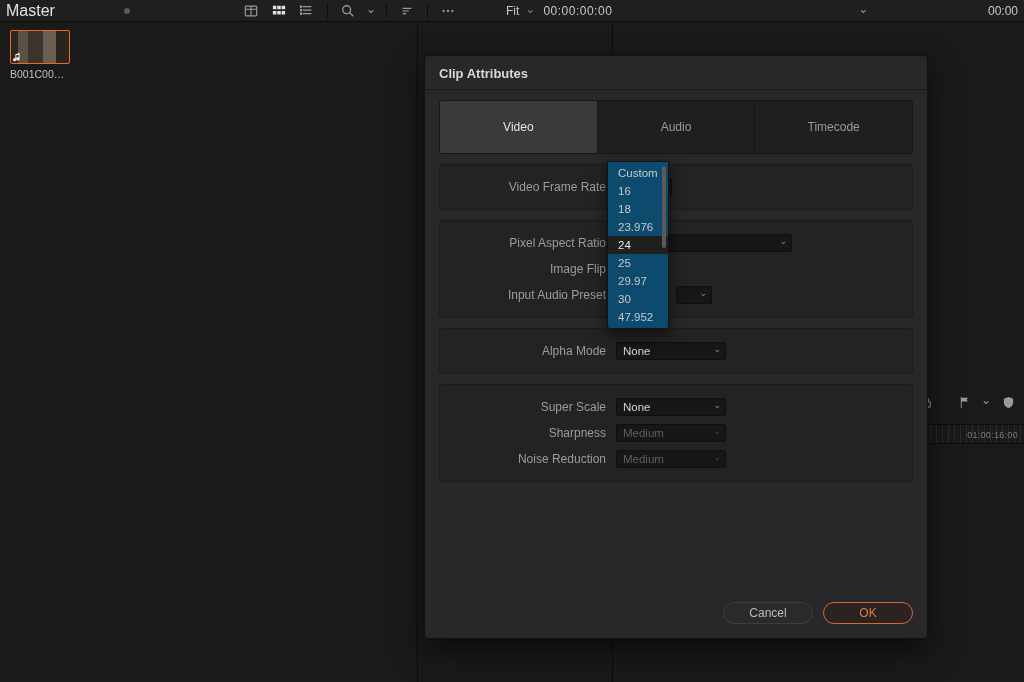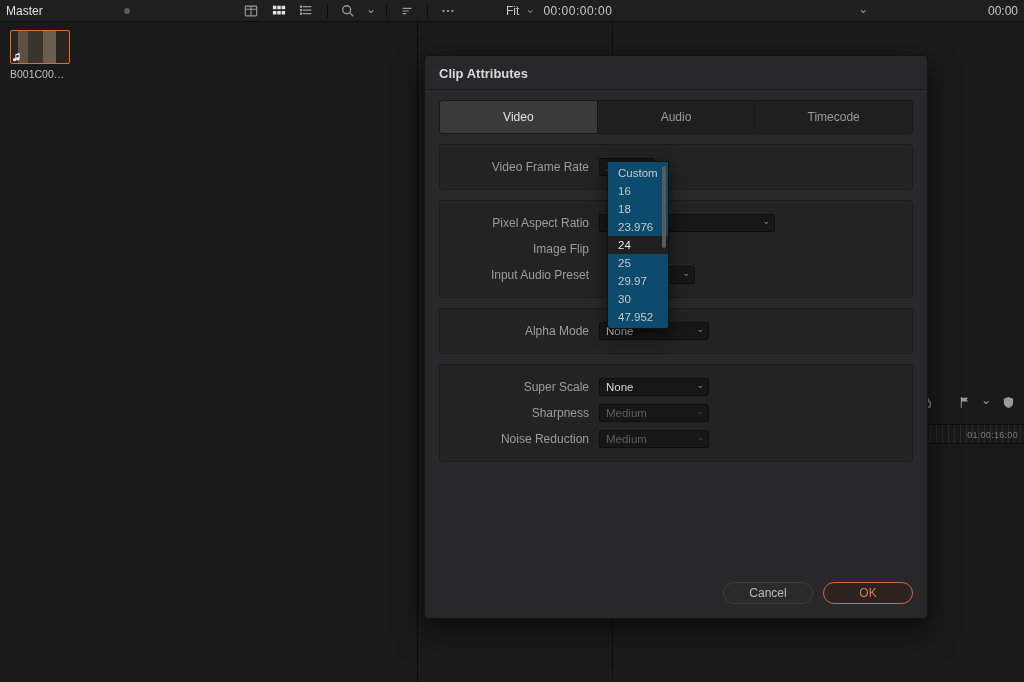--- a/index.html
+++ b/index.html
@@ -17,21 +17,21 @@
     height: 22px;
     background: #201f20;
     border-bottom: 1px solid #0c0c0c;
     display: flex;
     align-items: center;
     padding: 0 6px;
     gap: 8px;
   }
   .topbar .master {
     color: #e2e2e2;
-    font-size: 12px;
+    font-size: 16px;
     width: 110px;
   }
   .topbar .dot {
     width: 6px; height: 6px; border-radius: 50%;
     background: #5a5a5a;
   }
   .topbar .spacer { flex: 0 0 95px; }
   .topbar .iconbtn {
     width: 20px; height: 16px;
     display: flex; align-items: center; justify-content: center;
@@ -148,34 +148,34 @@
     display: flex;
     margin: 10px 14px 0;
     border: 1px solid #171717;
     border-radius: 3px;
     overflow: hidden;
     background: #1f1f1f;
   }
   .tab {
     flex: 1;
     text-align: center;
-    padding: 9px 0;
+    padding: 19px 0;
     font-size: 12px;
     color: #9a9a9a;
     cursor: pointer;
   }
   .tab.active { background: #3a3a3a; color: #e4e4e4; }
   .tab + .tab { border-left: 1px solid #171717; }
 
   .section {
     margin: 10px 14px 0;
     border: 1px solid #1c1c1c;
     border-radius: 3px;
     background: #232323;
-    padding: 8px 7px;
+    padding: 8px 24px;
   }
   .row {
     display: flex;
     align-items: center;
     min-height: 24px;
     margin: 2px 0;
   }
   .row .label {
     width: 152px;
     text-align: right;

